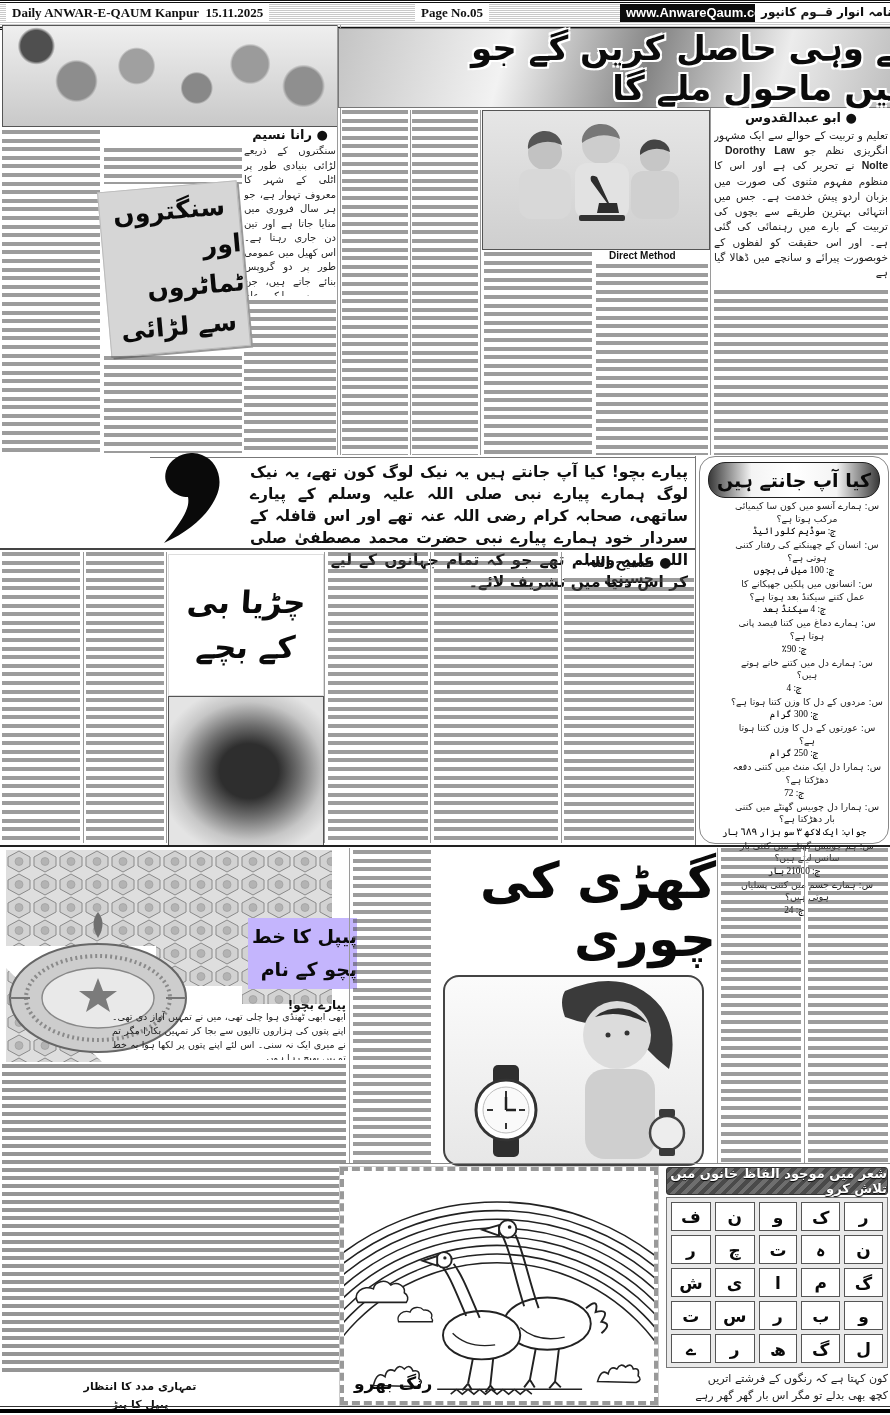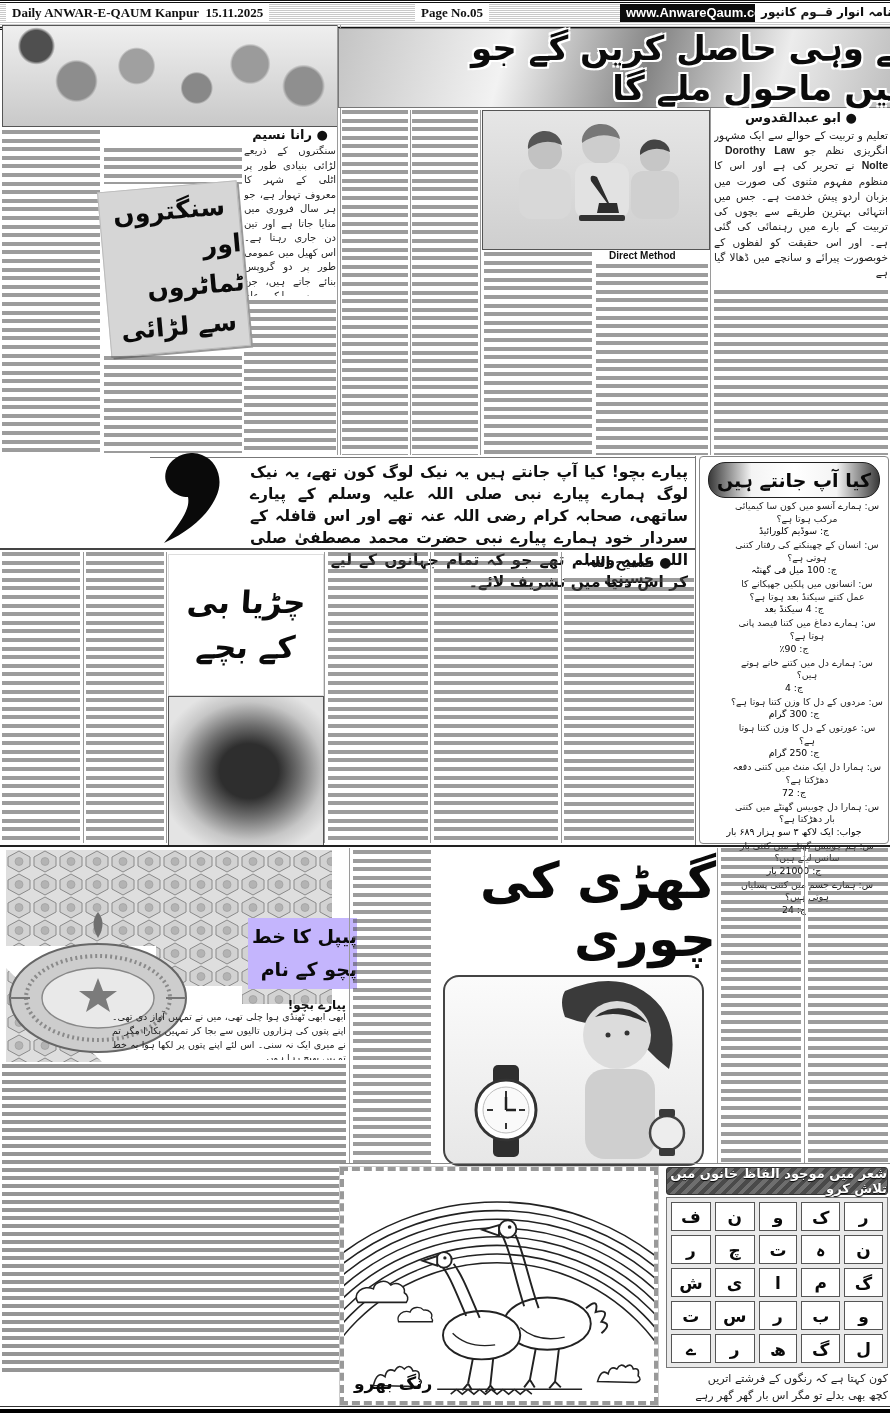--- a/index.html
+++ b/index.html
@@ -32,27 +32,27 @@
   .rotbox{left:104px;top:186px;width:138px;height:164px;background:#d6d6d6;border:1px solid #bbb;
           transform:rotate(-5deg);display:flex;flex-direction:column;align-items:center;justify-content:center;
           box-shadow:2px 2px 0 #999;}
   .rotbox div{font-size:25px;font-weight:700;color:#0a0a0a;line-height:1.55;}
   
   .quote-text{left:250px;top:461px;width:438px;height:84px;font-size:15.5px;font-weight:700;color:#101010;
               line-height:1.42;text-align:justify;}
   .quote-rule-top{left:150px;top:457px;width:545px;height:1px;background:#777;}
   .quote-rule-bot{left:0px;top:548px;width:695px;height:2px;background:#444;}
   
-  .quiz{left:699px;top:456px;width:188px;height:386px;border:1px solid #888;border-radius:4px;background:#fff;}
+  .quiz{left:699px;top:456px;width:188px;height:386px;border:1px solid #888;border-radius:16px;background:#fff;}
   .quiz-title{margin:5px auto 2px auto;width:170px;height:34px;border:1px solid #222;border-radius:17px;
               background:linear-gradient(90deg,#3a3a3a,#f4f4f4 25%,#ffffff 50%,#f4f4f4 75%,#3a3a3a);
               display:flex;align-items:center;justify-content:center;font-size:19px;font-weight:700;color:#0a0a0a;}
   .qa{width:178px;margin:0 auto;text-align:center;font-size:9.3px;line-height:1.35;color:#1c1c1c;}
   .qa .q{margin-top:1.5px;margin-left:26px;}
-  .qa .a{color:#000;}
+  .qa .a{color:#000;font-family:Liberation Serif, serif;}
   
   .sparrow-hl{left:168px;top:554px;width:154px;height:140px;background:#fff;display:flex;flex-direction:column;
               align-items:center;justify-content:center;border:1px solid #ddd;}
   .sparrow-hl div{font-size:31px;font-weight:700;color:#0a0a0a;line-height:1.45;transform:skewX(-4deg);}
   
   .watch-hl{left:434px;top:850px;width:282px;height:120px;display:flex;align-items:center;justify-content:center;background:#fff;}
   .watch-hl h2{margin:0;font-size:50px;font-weight:700;color:#0a0a0a;}
   .peepal-hl{left:248px;top:918px;width:109px;background:#c4b5fd;text-align:right;font-weight:700;color:#0a0a0a;
              font-size:19px;line-height:1.75;padding:2px 0;}
   .sig{font-weight:700;font-size:11px;color:#111;line-height:1.6;text-align:center;}
@@ -158,21 +158,21 @@
   </div>
   <div class="abs quote-text rtl">پیارے بچو! کیا آپ جانتے ہیں یہ نیک لوگ کون تھے، یہ نیک لوگ ہمارے پیارے نبی صلی اللہ علیہ وسلم کے پیارے ساتھی، صحابہ کرام رضی اللہ عنہ تھے اور اس قافلہ کے سردار خود ہمارے پیارے نبی حضرت محمد مصطفیٰ صلی اللہ علیہ وسلم تھے جو کہ تمام جہانوں کے لیے رحمت بن کر اس دنیا میں تشریف لائے۔</div>
   <div class="abs quote-rule-bot"></div>
 
   <div class="abs quiz rtl">
     <div class="quiz-title">کیا آپ جانتے ہیں</div>
     <div class="qa">
       <div class="q">س: ہمارے آنسو میں کون سا کیمیائی مرکب ہوتا ہے؟</div>
       <div class="a">ج: سوڈیم کلورائیڈ</div>
       <div class="q">س: انسان کے چھینکنے کی رفتار کتنی ہوتی ہے؟</div>
-      <div class="a">ج: 100 میل فی گھنٹہ</div>
+      <div class="a">ج: 100 میل فی بچوں</div>
       <div class="q">س: انسانوں میں پلکیں جھپکانے کا عمل کتنے سیکنڈ بعد ہوتا ہے؟</div>
       <div class="a">ج: 4 سیکنڈ بعد</div>
       <div class="q">س: ہمارے دماغ میں کتنا فیصد پانی ہوتا ہے؟</div>
       <div class="a">ج: 90٪</div>
       <div class="q">س: ہمارے دل میں کتنے خانے ہوتے ہیں؟</div>
       <div class="a">ج: 4</div>
       <div class="q">س: مردوں کے دل کا وزن کتنا ہوتا ہے؟</div>
       <div class="a">ج: 300 گرام</div>
       <div class="q">س: عورتوں کے دل کا وزن کتنا ہوتا ہے؟</div>
       <div class="a">ج: 250 گرام</div>
@@ -230,20 +230,24 @@
       <path d="M4,148 h20 M160,148 h20" stroke="#777" stroke-width="2"></path>
     </svg>
   </div>
   <div class="abs peepal-hl rtl">
     <div>پیپل کا خط</div>
     <div>پچو کے نام</div>
   </div>
   <div class="abs rtl" style="left:278px;top:998px;width:68px;font-size:12px;font-weight:700;color:#111;">پیارے بچو!</div>
   <div class="abs lead rtl" style="left:112px;top:1010px;width:234px;height:50px;overflow:hidden;font-size:9.5px;">ابھی ابھی ٹھنڈی ہوا چلی تھی، میں نے تمہیں آواز دی تھی۔ اپنے پتوں کی ہزاروں تالیوں سے بجا کر تمہیں پکارا مگر تم نے میری ایک نہ سنی۔ اس لئے اپنے پتوں پر لکھا ہوا یہ خط تمہیں بھیج رہا ہوں۔</div>
   <div class="abs sim dense" style="left:2px;top:1064px;width:344px;height:312px;"></div>
+  <div class="abs sig rtl" style="left:55px;top:1378px;width:170px;">
+    <div>تمہاری مدد کا انتظار</div>
+    <div>پیپل کا پیڑ</div>
+  </div>
 
   <div class="abs vline" style="left:349px;top:848px;height:315px;"></div>
   <div class="abs sim" style="left:353px;top:850px;width:78px;height:313px;"></div>
   <div class="abs watch-hl">
     <h2 class="rtl">گھڑی کی چوری</h2>
   </div>
   <div class="abs girl">
     <svg width="253" height="183" viewBox="0 0 253 183">
       <path d="M120,14 q62,-26 96,16 q18,26 8,62 q-26,-20 -42,-46 q-30,6 -62,-6 q-6,-16 0,-26 z" fill="#3a3a3a"></path>
       <circle cx="172" cy="58" r="34" fill="#dcdcdc"></circle>

